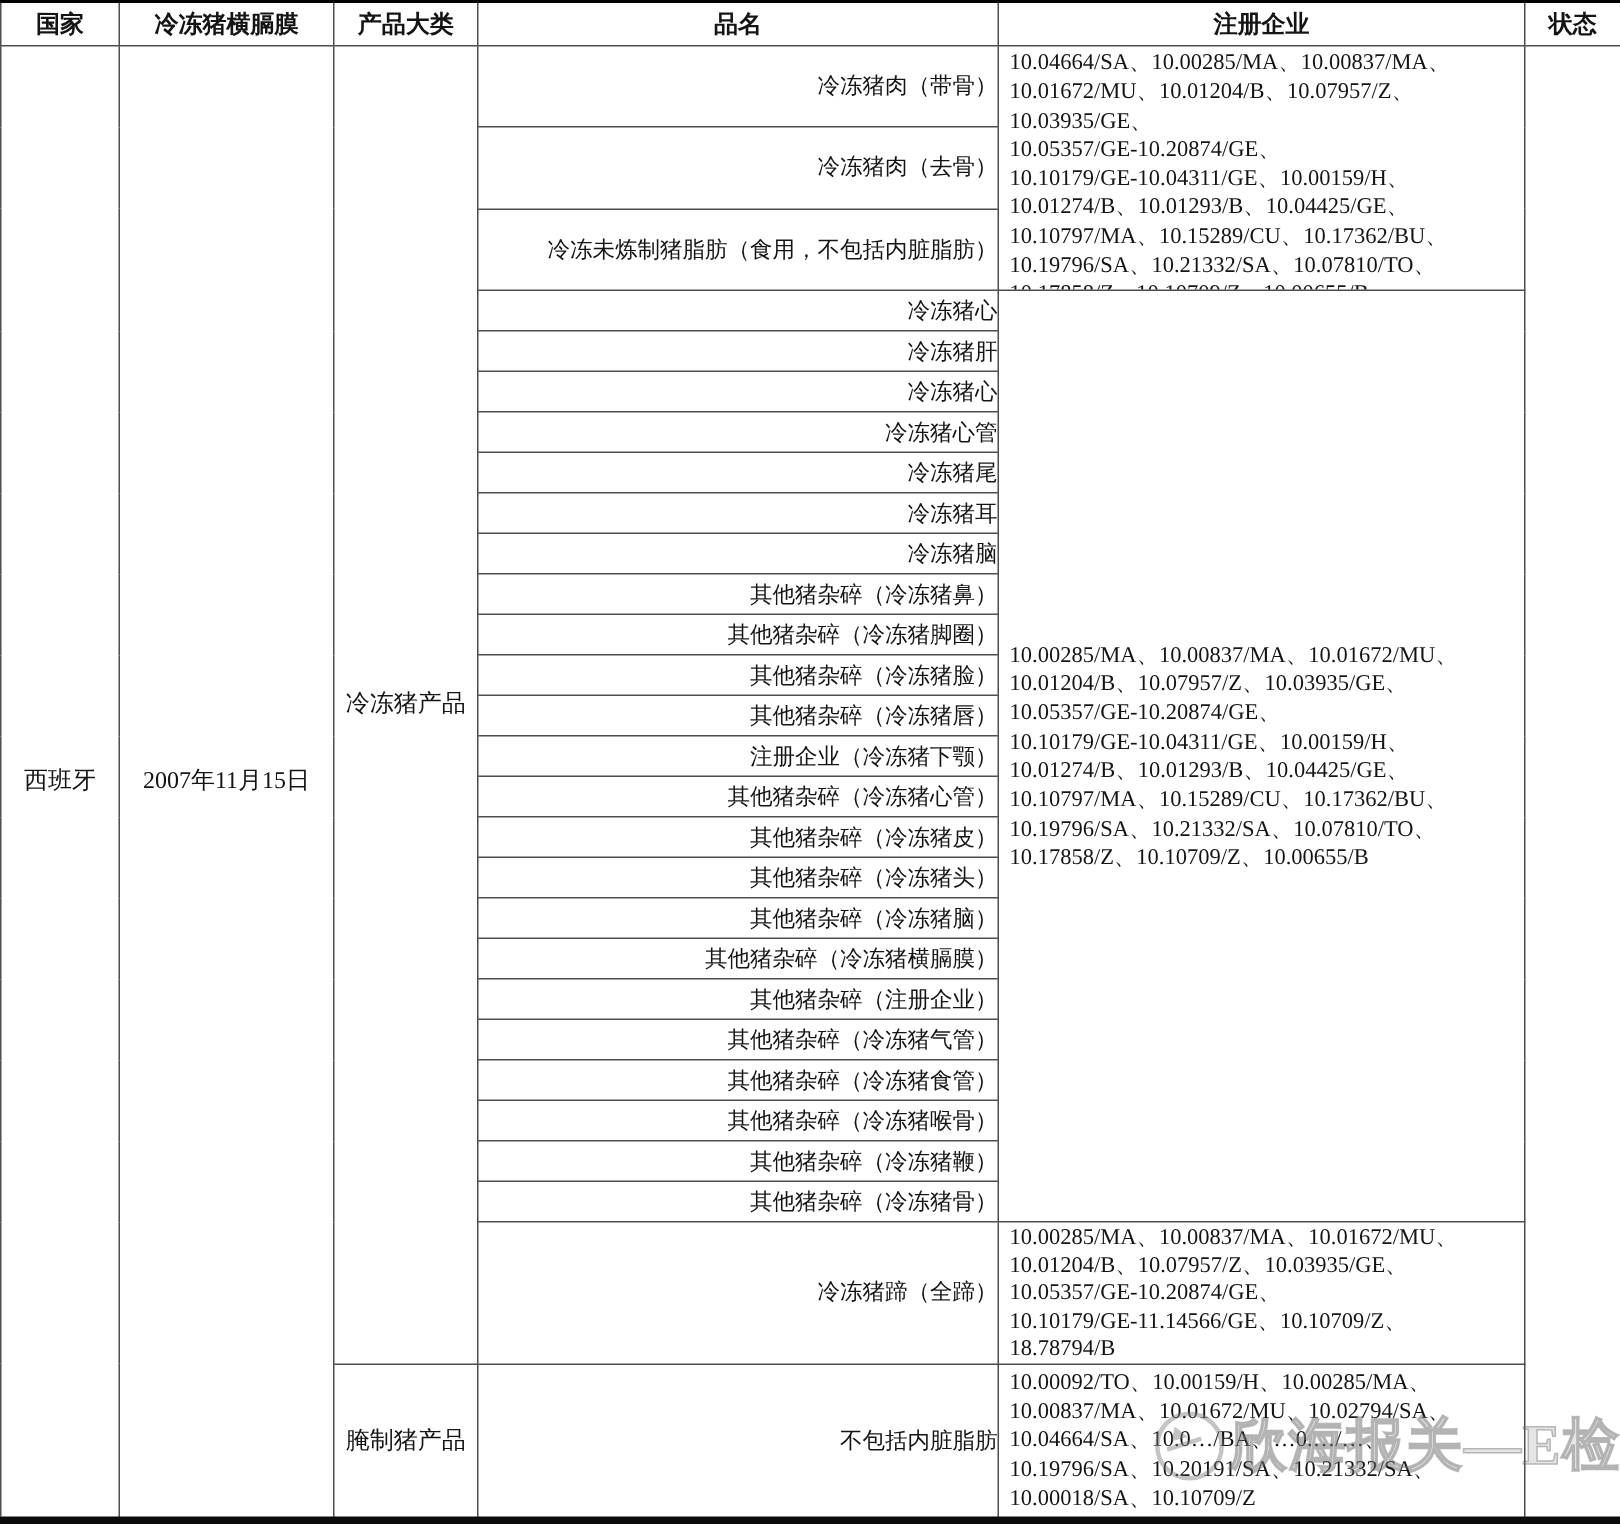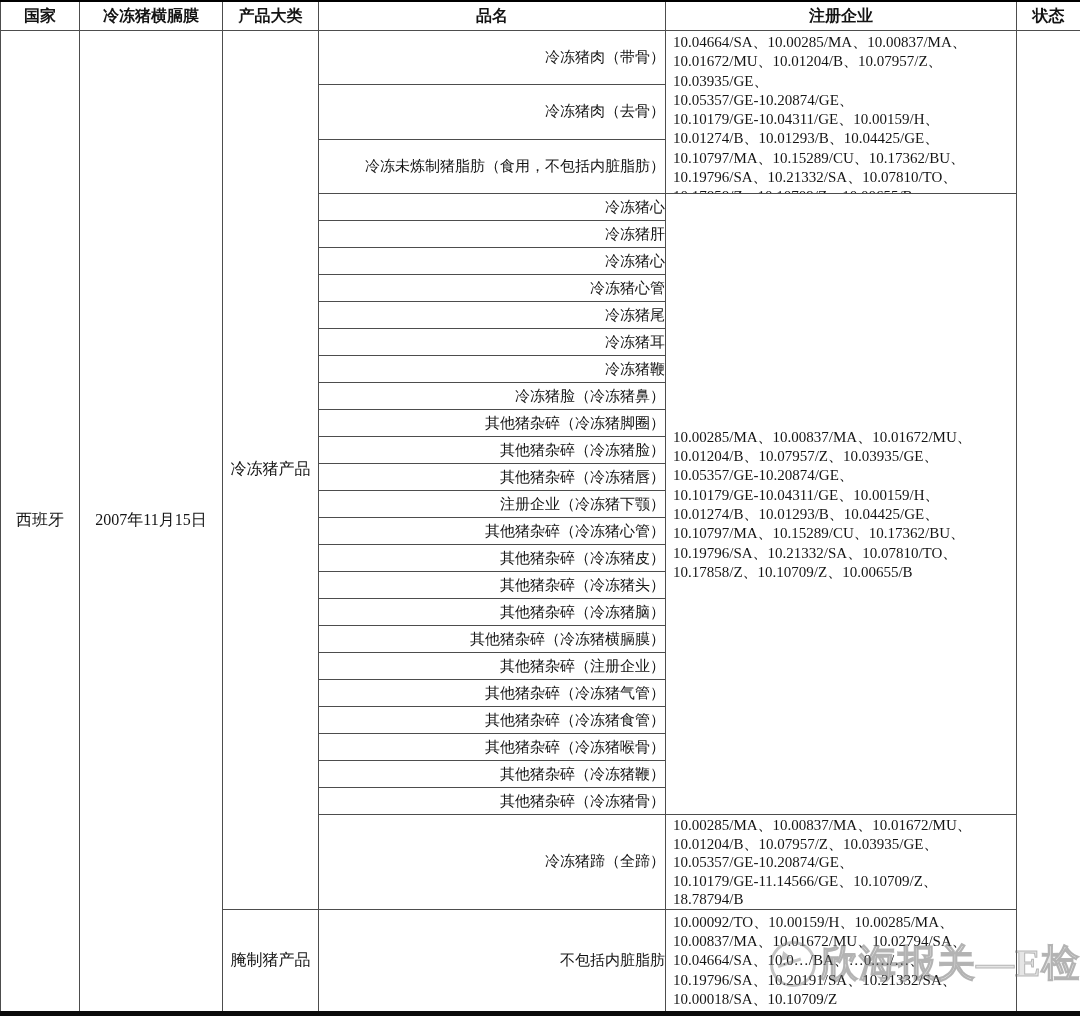--- a/index.html
+++ b/index.html
@@ -165,24 +165,24 @@
         <tr class="h27">
           <td class="c-product">冷冻猪心管</td>
         </tr>
         <tr class="h27">
           <td class="c-product">冷冻猪尾</td>
         </tr>
         <tr class="h27">
           <td class="c-product">冷冻猪耳</td>
         </tr>
         <tr class="h27">
-          <td class="c-product">冷冻猪鞭</td>
-        </tr>
-        <tr class="h27">
-          <td class="c-product">冷冻猪脸（冷冻猪鼻）</td>
+          <td class="c-product">冷冻猪脑</td>
+        </tr>
+        <tr class="h27">
+          <td class="c-product">其他猪杂碎（冷冻猪鼻）</td>
         </tr>
         <tr class="h27">
           <td class="c-product">其他猪杂碎（冷冻猪脚圈）</td>
         </tr>
         <tr class="h27">
           <td class="c-product">其他猪杂碎（冷冻猪脸）</td>
         </tr>
         <tr class="h27">
           <td class="c-product">其他猪杂碎（冷冻猪唇）</td>
         </tr>

